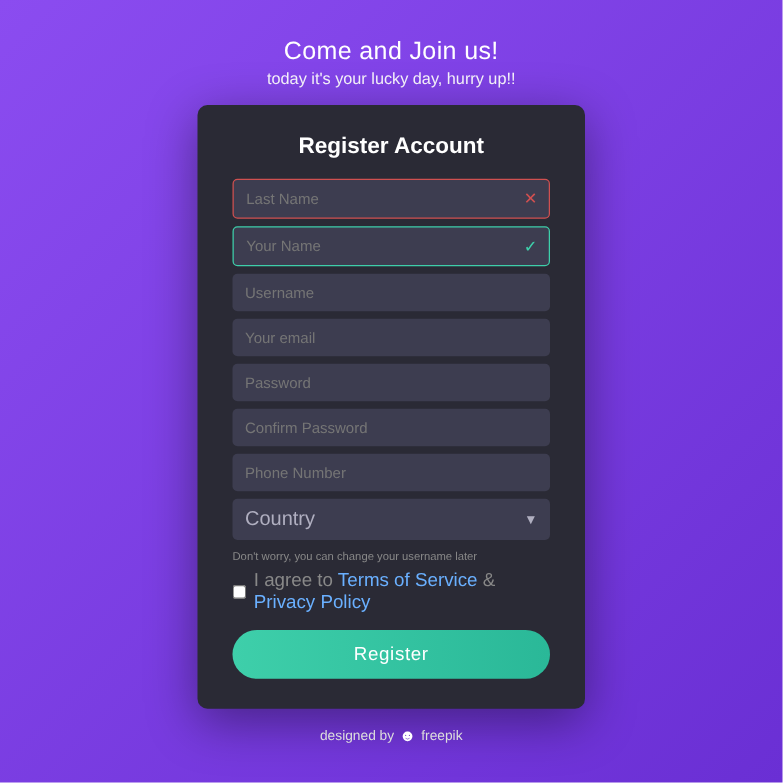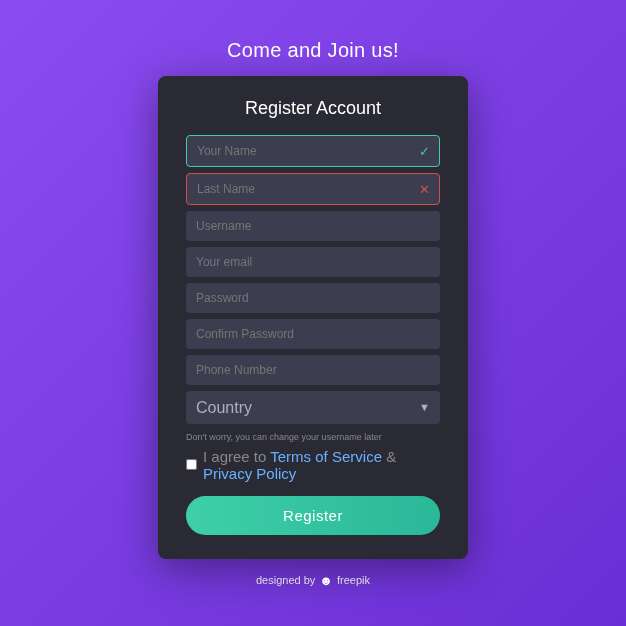--- a/index.html
+++ b/index.html
@@ -43,21 +43,21 @@
       border-radius: 8px;
       padding: 22px 28px 24px;
       width: 310px;
       box-shadow: 0 10px 40px rgba(0,0,0,0.4);
       z-index: 1;
     }
 
     .card-title {
       color: #fff;
       font-size: 18px;
-      font-weight: 400;
+      font-weight: 700;
       text-align: center;
       margin-bottom: 16px;
     }
 
     .form-field {
       width: 100%;
       background: #3d3d50;
       border: none;
       border-radius: 4px;
       color: #b0afc0;
@@ -193,33 +193,34 @@
     .freepik-logo {
       color: #fff;
       font-size: 13px;
     }
   </style>
 </head>
 <body>
 
 <div class="header-text">
   <div class="header-title">Come and Join us!</div>
+  <div class="header-sub">today it's your lucky day, hurry up!!</div>
 </div>
 
 <div class="card">
   <div class="card-title">Register Account</div>
+
+  <div class="field-wrapper invalid">
+    <input type="text" class="form-field" placeholder="Last Name" style="">
+    <span class="field-icon cross">✕</span>
+  </div>
 
   <div class="field-wrapper valid">
     <input type="text" class="form-field" placeholder="Your Name" style="">
     <span class="field-icon check">✓</span>
-  </div>
-
-  <div class="field-wrapper invalid">
-    <input type="text" class="form-field" placeholder="Last Name" style="">
-    <span class="field-icon cross">✕</span>
   </div>
 
   <div class="field-wrapper">
     <input type="text" class="form-field" placeholder="Username" style="">
   </div>
 
   <div class="field-wrapper">
     <input type="email" class="form-field" placeholder="Your email" style="">
   </div>
 

